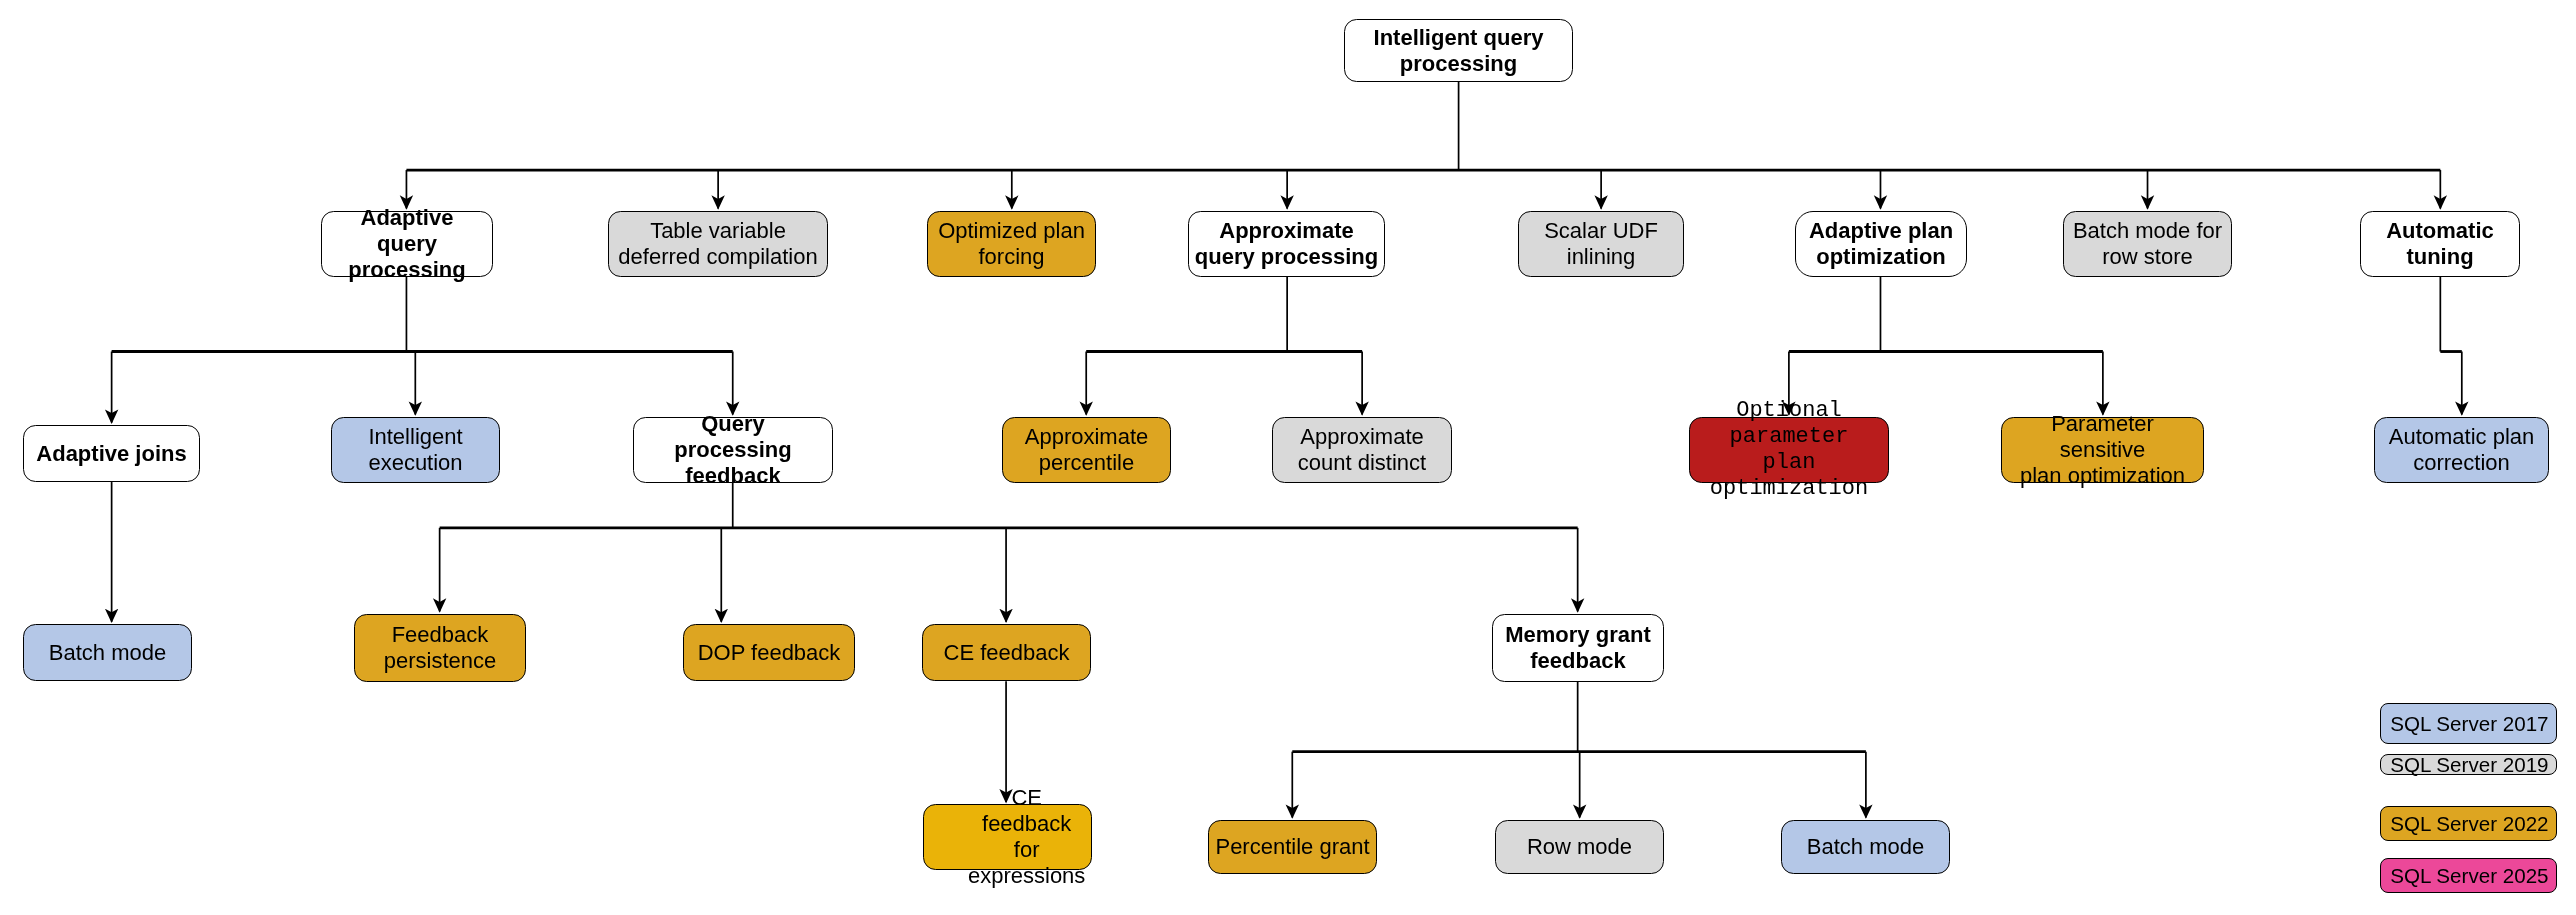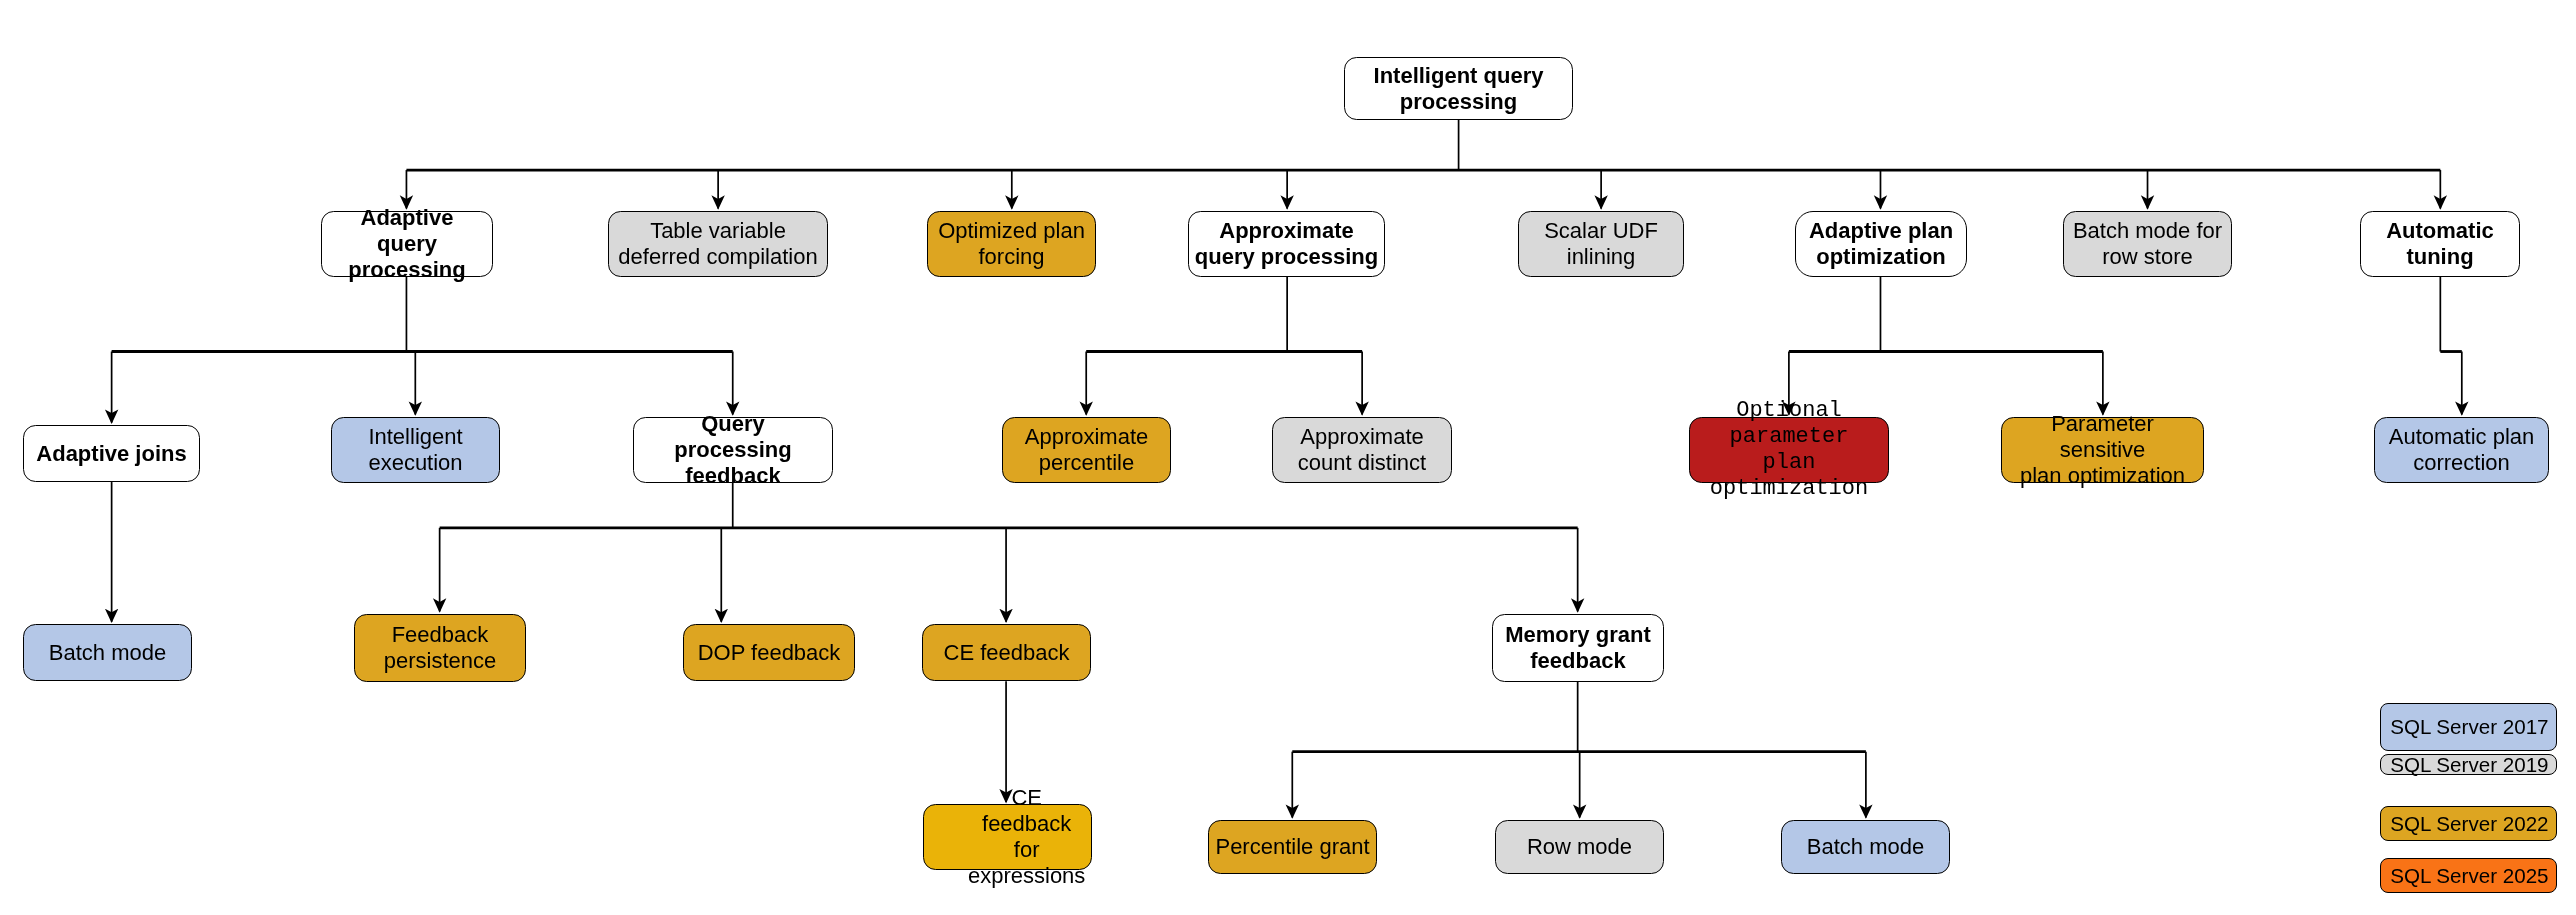--- a/index.html
+++ b/index.html
@@ -99,21 +99,21 @@
         <path d="M 1757.5 1190 L 1757.5 1401" stroke-width="3" marker-end="url(#arrowhead)"></path>
         <path d="M 2756 1190 L 2756 1313" stroke-width="3"></path>
         <path d="M 2257.5 1313 L 3259.5 1313" stroke-width="5"></path>
         <path d="M 2257.5 1313 L 2257.5 1428" stroke-width="3" marker-end="url(#arrowhead)"></path>
         <path d="M 2759.5 1313 L 2759.5 1428" stroke-width="3" marker-end="url(#arrowhead)"></path>
         <path d="M 3259.5 1313 L 3259.5 1428" stroke-width="3" marker-end="url(#arrowhead)"></path>
       </g>
   </svg>
 
   <div id="node-layer">
-      <div class="node bold" style="left: 1344px; top: 19px; width: 229px; height: 63px; background: rgb(255, 255, 255); margin-top: 38px;"><span>Intelligent query
+      <div class="node bold" style="left: 1344px; top: 19px; width: 229px; height: 63px; background: rgb(255, 255, 255);"><span>Intelligent query
 processing</span></div>
       <div class="node bold" style="left: 321px; top: 211px; width: 172px; height: 66px; background: rgb(255, 255, 255);"><span>Adaptive query
 processing</span></div>
       <div class="node" style="left: 608px; top: 211px; width: 220px; height: 66px; background: rgb(217, 217, 217);"><span>Table variable
 deferred compilation</span></div>
       <div class="node" style="left: 927px; top: 211px; width: 169px; height: 66px; background: rgb(221, 165, 33);"><span>Optimized plan
 forcing</span></div>
       <div class="node bold" style="left: 1188px; top: 211px; width: 197px; height: 66px; background: rgb(255, 255, 255);"><span>Approximate
 query processing</span></div>
       <div class="node" style="left: 1518px; top: 211px; width: 166px; height: 66px; background: rgb(217, 217, 217);"><span>Scalar UDF
@@ -146,27 +146,27 @@
       <div class="node" style="left: 922px; top: 624px; width: 169px; height: 57px; background: rgb(221, 165, 33);"><span>CE feedback</span></div>
       <div class="node bold" style="left: 1492px; top: 614px; width: 172px; height: 68px; background: rgb(255, 255, 255);"><span>Memory grant
 feedback</span></div>
       <div class="node" style="left: 923px; top: 804px; width: 169px; height: 66px; background: #eab308; padding-left: 44px;"><span>CE feedback for
 expressions</span></div>
       <div class="node" style="left: 1208px; top: 820px; width: 169px; height: 54px; background: rgb(221, 165, 33);"><span>Percentile grant</span></div>
       <div class="node" style="left: 1495px; top: 820px; width: 169px; height: 54px; background: rgb(217, 217, 217);"><span>Row mode</span></div>
       <div class="node" style="left: 1781px; top: 820px; width: 169px; height: 54px; background: rgb(180, 199, 231);"><span>Batch mode</span></div>
     </div>
   <div id="legend-layer">
-      <div class="legend-item" style="left: 2380px; top: 703px; width: 177px; height: 48px; background: rgb(180, 199, 231);">
+      <div class="legend-item" style="left: 2380px; top: 703px; width: 177px; height: 41px; background: rgb(180, 199, 231);">
         <span>SQL Server 2017</span>
       </div>
       <div class="legend-item" style="left: 2380px; top: 754px; width: 177px; height: 21px; background: rgb(217, 217, 217);">
         <span>SQL Server 2019</span>
       </div>
       <div class="legend-item" style="left: 2380px; top: 806px; width: 177px; height: 35px; background: rgb(221, 165, 33);">
         <span>SQL Server 2022</span>
       </div>
-      <div class="legend-item" style="left: 2380px; top: 858px; width: 177px; height: 35px; background: #f97316;">
+      <div class="legend-item" style="left: 2380px; top: 858px; width: 177px; height: 35px; background: #ec4899;">
         <span>SQL Server 2025</span>
       </div>
     </div>
 </div>
 
 
 </body></html>

